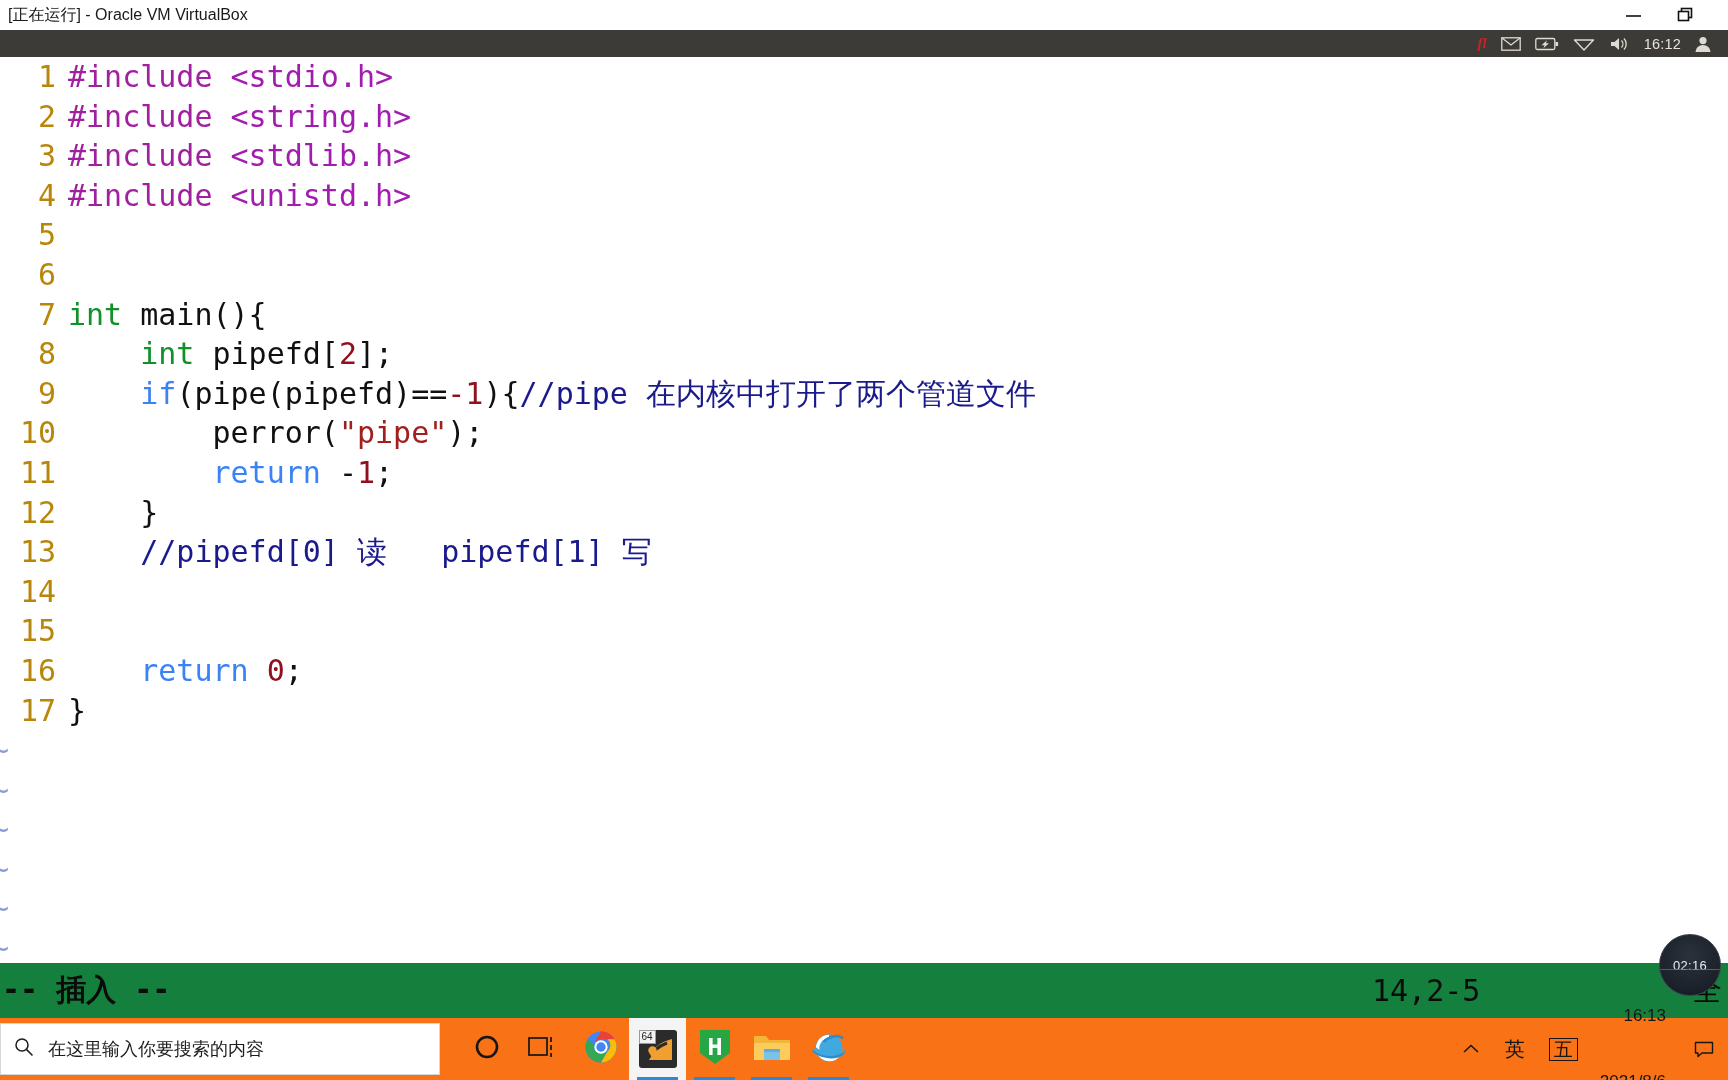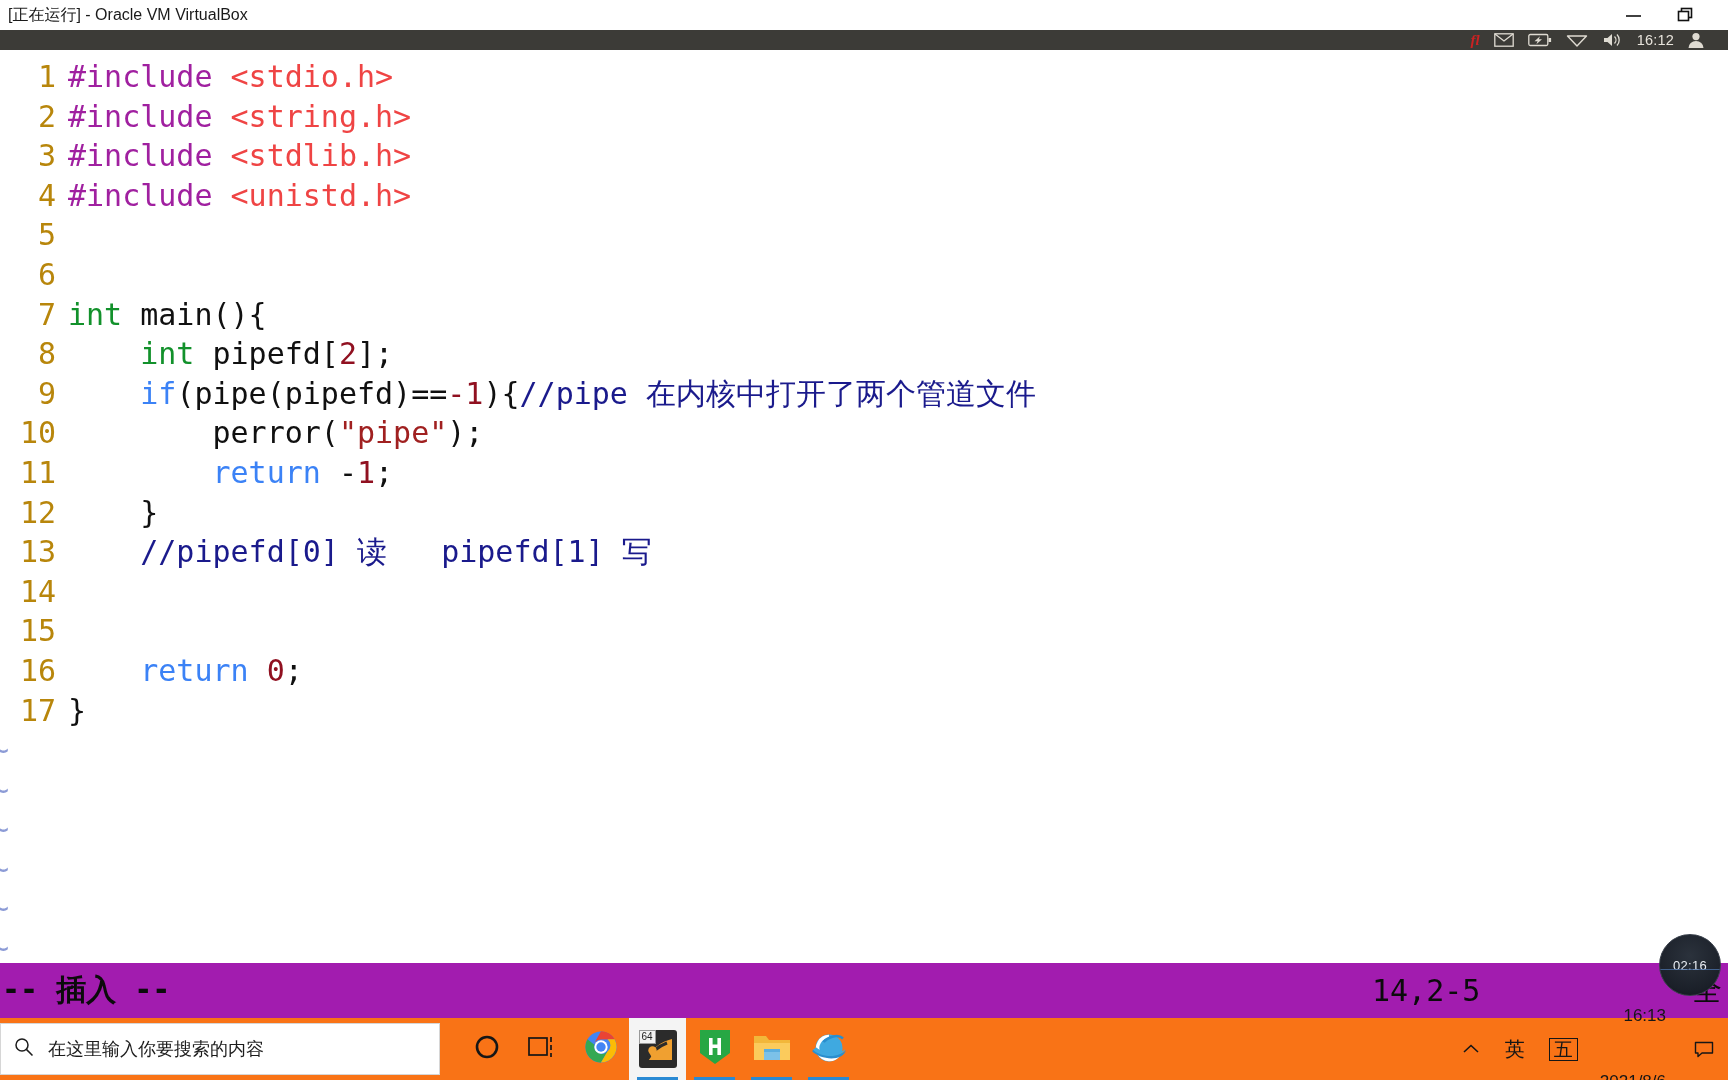--- a/index.html
+++ b/index.html
@@ -26,24 +26,24 @@
     display:flex; align-items:center;
   }
   .winctl {
     width:52px; height:30px;
     display:flex; align-items:center; justify-content:center;
   }
   .winctl svg { display:block; }
 
   
   #guest-panel {
-    position:absolute; left:0; top:30px; width:1728px; height:20px;
+    position:absolute; left:0; top:30px; width:1728px; height:27px;
     background:#3c3b37;
-    display:flex; align-items:center; justify-content:flex-end;
-    padding-right:16px;
+    display:flex; align-items:flex-start; justify-content:flex-end;
+    padding-right:9px;
   }
   .panel-item {
     height:27px; display:flex; align-items:center; justify-content:center;
     padding:0 7px; color:#dfdbd2; font-size:14px;
     font-family:"Liberation Sans", sans-serif;
   }
   #panel-clock { font-size:14.5px; color:#e8e4dc; letter-spacing:0.2px; padding:0 6px;}
   #panel-fcitx { color:#cc2222; font-weight:bold; font-size:15px; font-style:italic;
                  font-family:"Liberation Serif", serif; }
 
@@ -58,38 +58,38 @@
   }
   .vline { display:flex; white-space:pre; height:39.6px; align-items:baseline; }
   .lnum {
     width:56px; min-width:56px; text-align:right;
     color:#b8860b; padding-right:0px;
     font-family:"DejaVu Sans Mono", monospace;
   }
   .vcode { padding-left:12px; }
 
   .tok-pre   { color:#a020a0; }  
-  .tok-hdr   { color:#ef4444;margin-top:42px; }  
+  .tok-hdr   { color:#a21caf;margin-top:42px; }  
   .tok-type  { color:#12912b; }  
   .tok-stmt  { color:#3b82f6; }  
   .tok-num   { color:#901020; }  
   .tok-str   { color:#a02020; }  
   .tok-cmt   { color:#1a1a8c; }  
   .tok-plain { color:#101010; }
 
   .tilde {
     color:#8c9bd6; font-family:"DejaVu Sans Mono", monospace;
     font-size:30px; height:39.6px; line-height:39.6px;
     margin-left:-9px;
   }
 
   
   #vim-status {
     position:absolute; left:0; top:963px; width:1728px; height:55px;
-    background:#a21caf;
+    background:#15803d;
     font-family:"DejaVu Sans Mono", monospace;
     font-size:30px; color:#0b0b0b;
     display:flex; align-items:center;
   }
   #vim-mode { padding-left:2px; white-space:pre; font-weight:bold;}
   #vim-ruler { position:absolute; left:1372px; white-space:pre; }
   #vim-filepct { position:absolute; right:6px; white-space:pre; }
 
   
   #recorder-widget {

